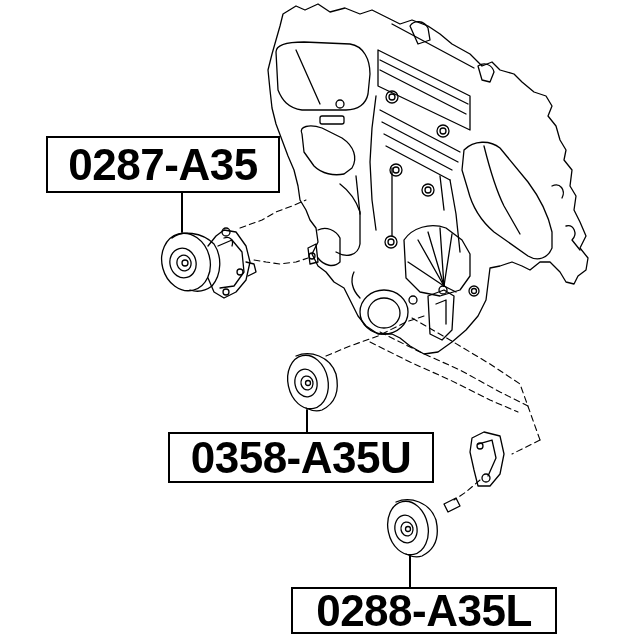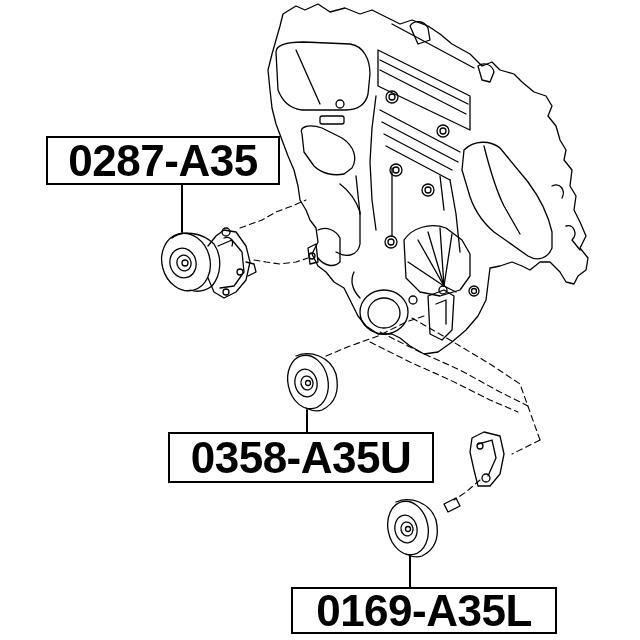--- a/index.html
+++ b/index.html
@@ -11,21 +11,21 @@
     background: #fff;
     box-sizing: border-box;
     display: flex; align-items: center; justify-content: center;
     font-family: "Liberation Sans", sans-serif;
     font-weight: bold;
     color: #000;
     line-height: 1;
     white-space: nowrap;
     letter-spacing: -0.5px;
   }
-  #lbl1 { left: 46px; top: 136px; width: 234px; height: 49px; font-size: 44px; }
+  #lbl1 { left: 46px; top: 136px; width: 234px; height: 57px; font-size: 44px; }
   #lbl2 { left: 168px; top: 432px; width: 266px; height: 51px; font-size: 44px; }
   #lbl3 { left: 291px; top: 587px; width: 266px; height: 47px; font-size: 44px; }
 </style>
 </head>
 <body>
 
 <svg id="diagram" viewBox="0 0 640 640" xmlns="http://www.w3.org/2000/svg" fill="none" stroke="#000" stroke-width="1.3" stroke-linejoin="round" stroke-linecap="round">
 
   <g>
 
@@ -153,13 +153,13 @@
     <path d="M396,502 C410,496 430,502 436,520 C440,538 434,550 422,556 C416,558 410,556 406,554"></path>
     <ellipse cx="406" cy="529" rx="11" ry="14" transform="rotate(-12 406 529)"></ellipse>
     <ellipse cx="407" cy="529" rx="6" ry="7" transform="rotate(-12 407 529)"></ellipse>
     <circle cx="408" cy="529" r="2.5"></circle>
   </g>
   <line x1="410" y1="556" x2="410" y2="587" stroke-width="2"></line>
 </svg>
 
 <div id="lbl1" class="label-box">0287-A35</div>
 <div id="lbl2" class="label-box">0358-A35U</div>
-<div id="lbl3" class="label-box">0169-A35L</div>
+<div id="lbl3" class="label-box">0288-A35L</div>
 
 </body></html>

